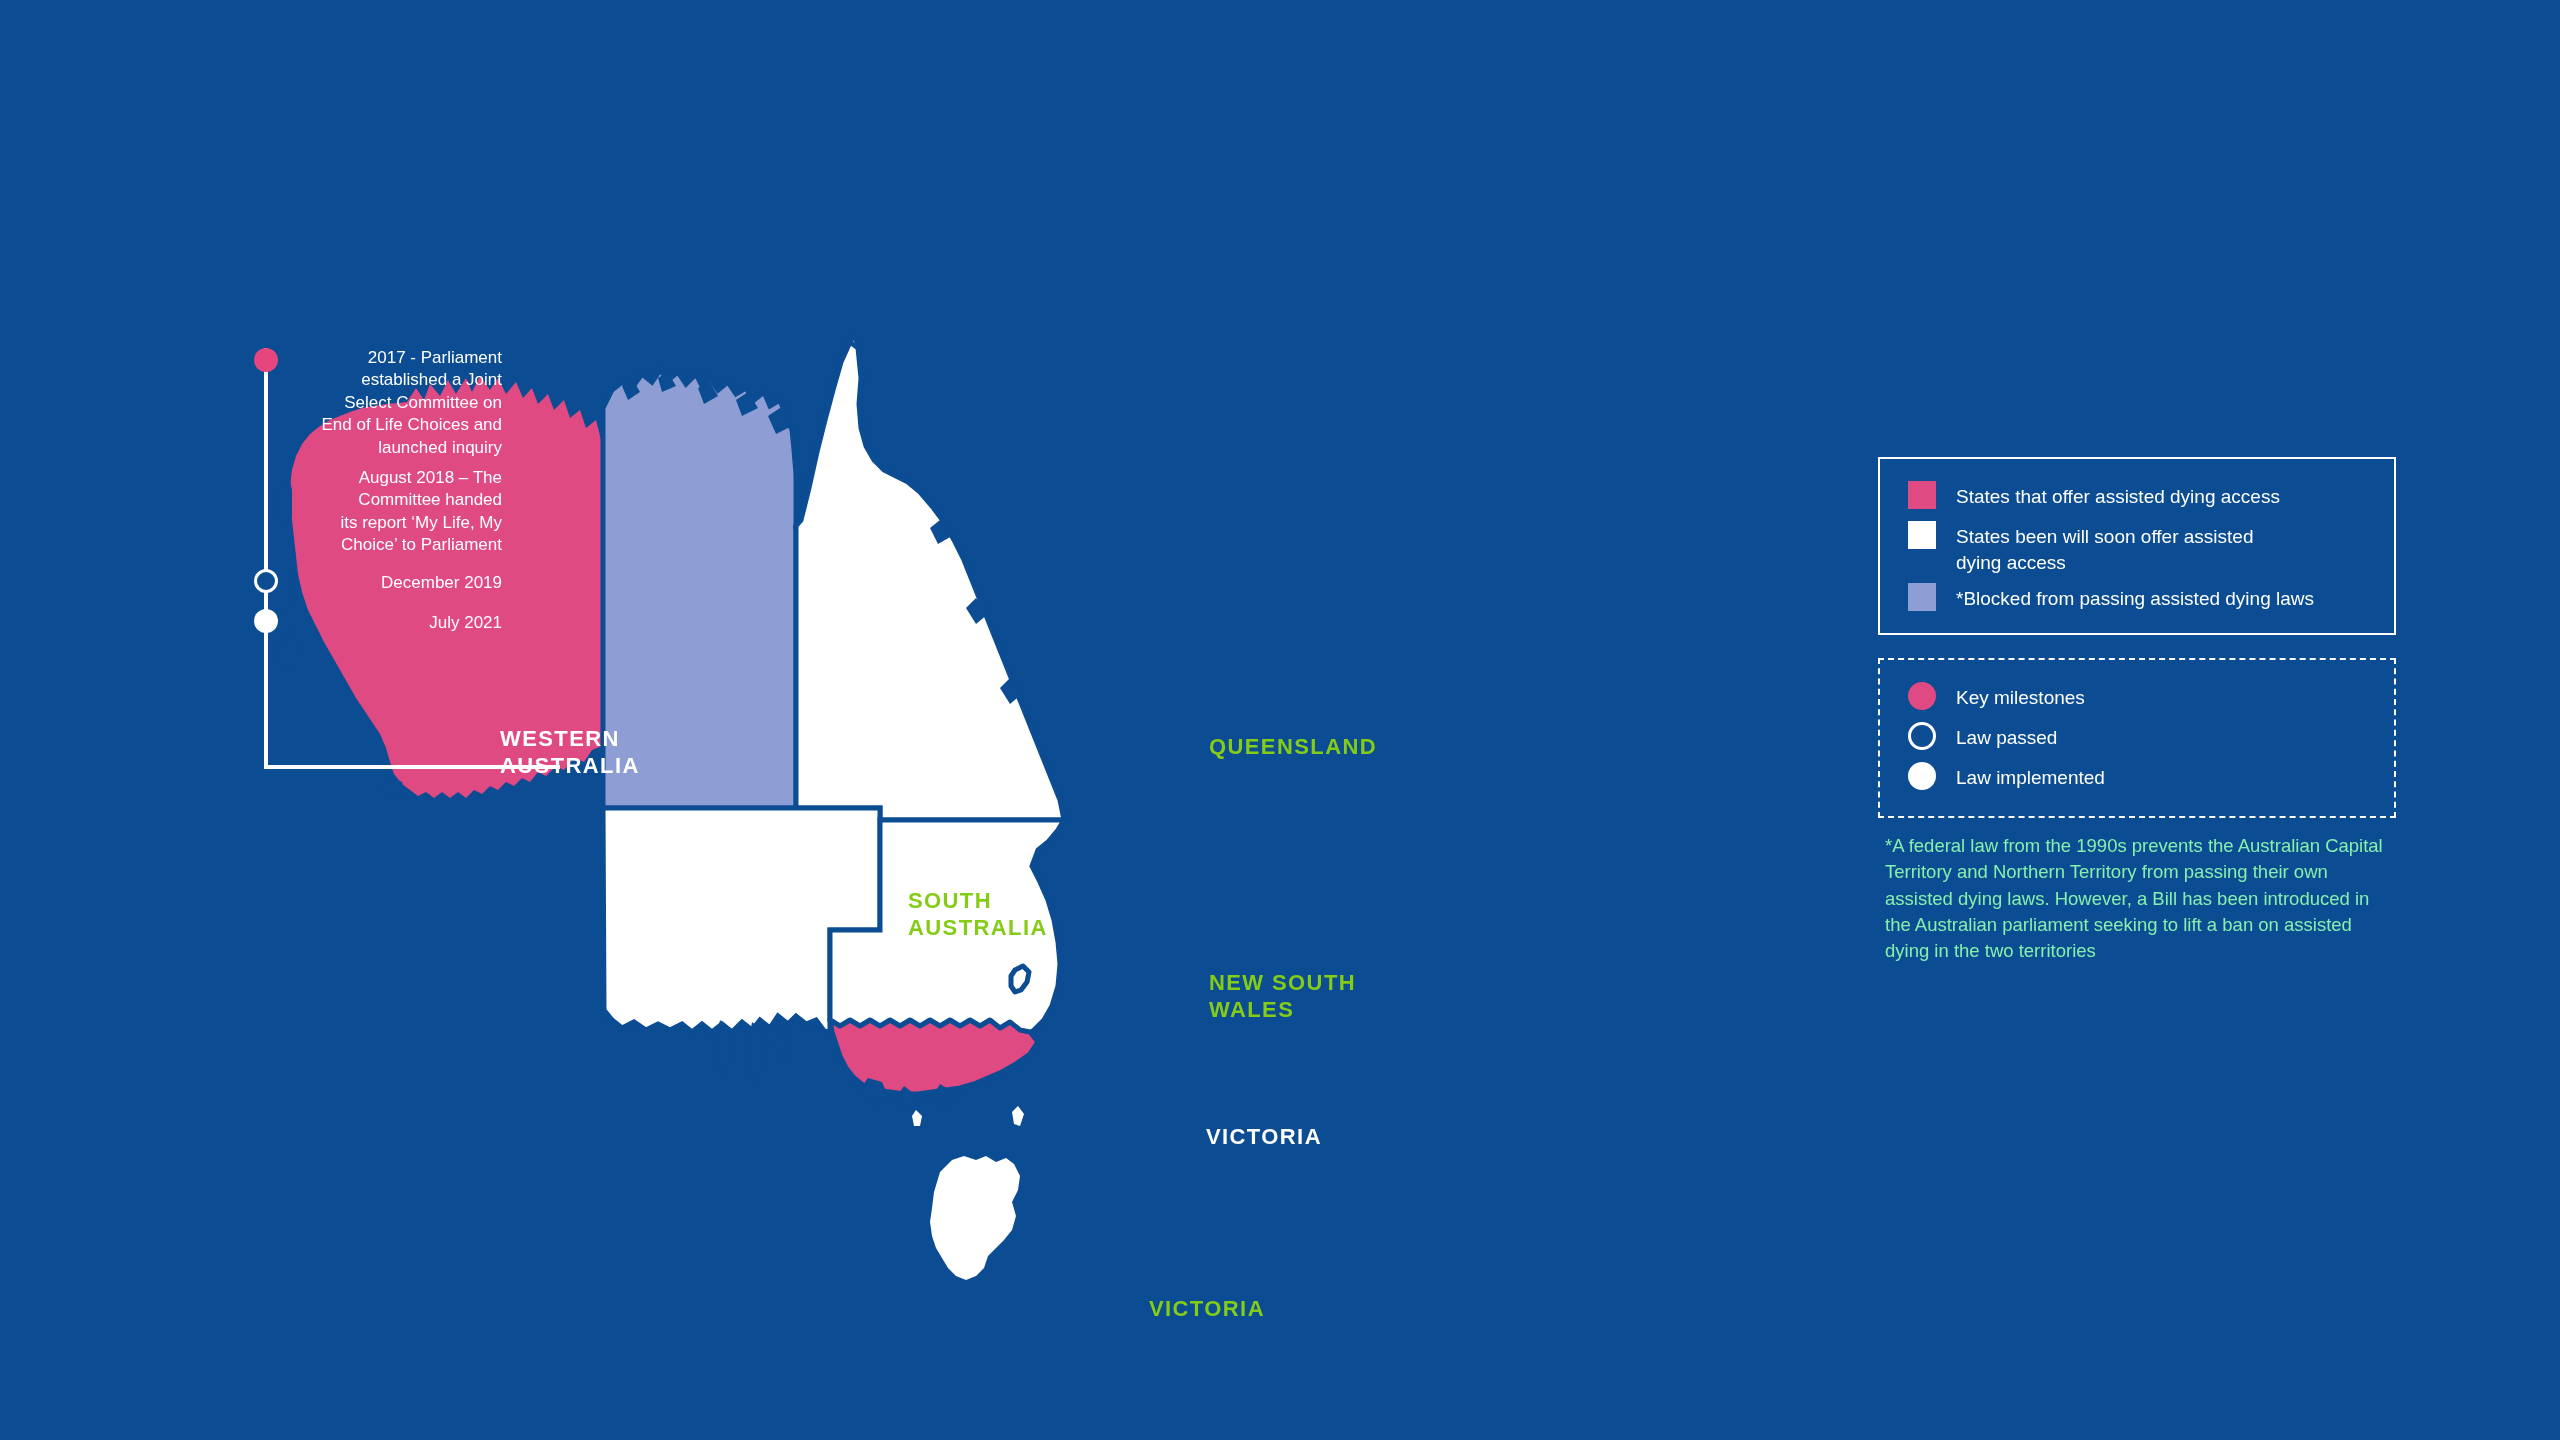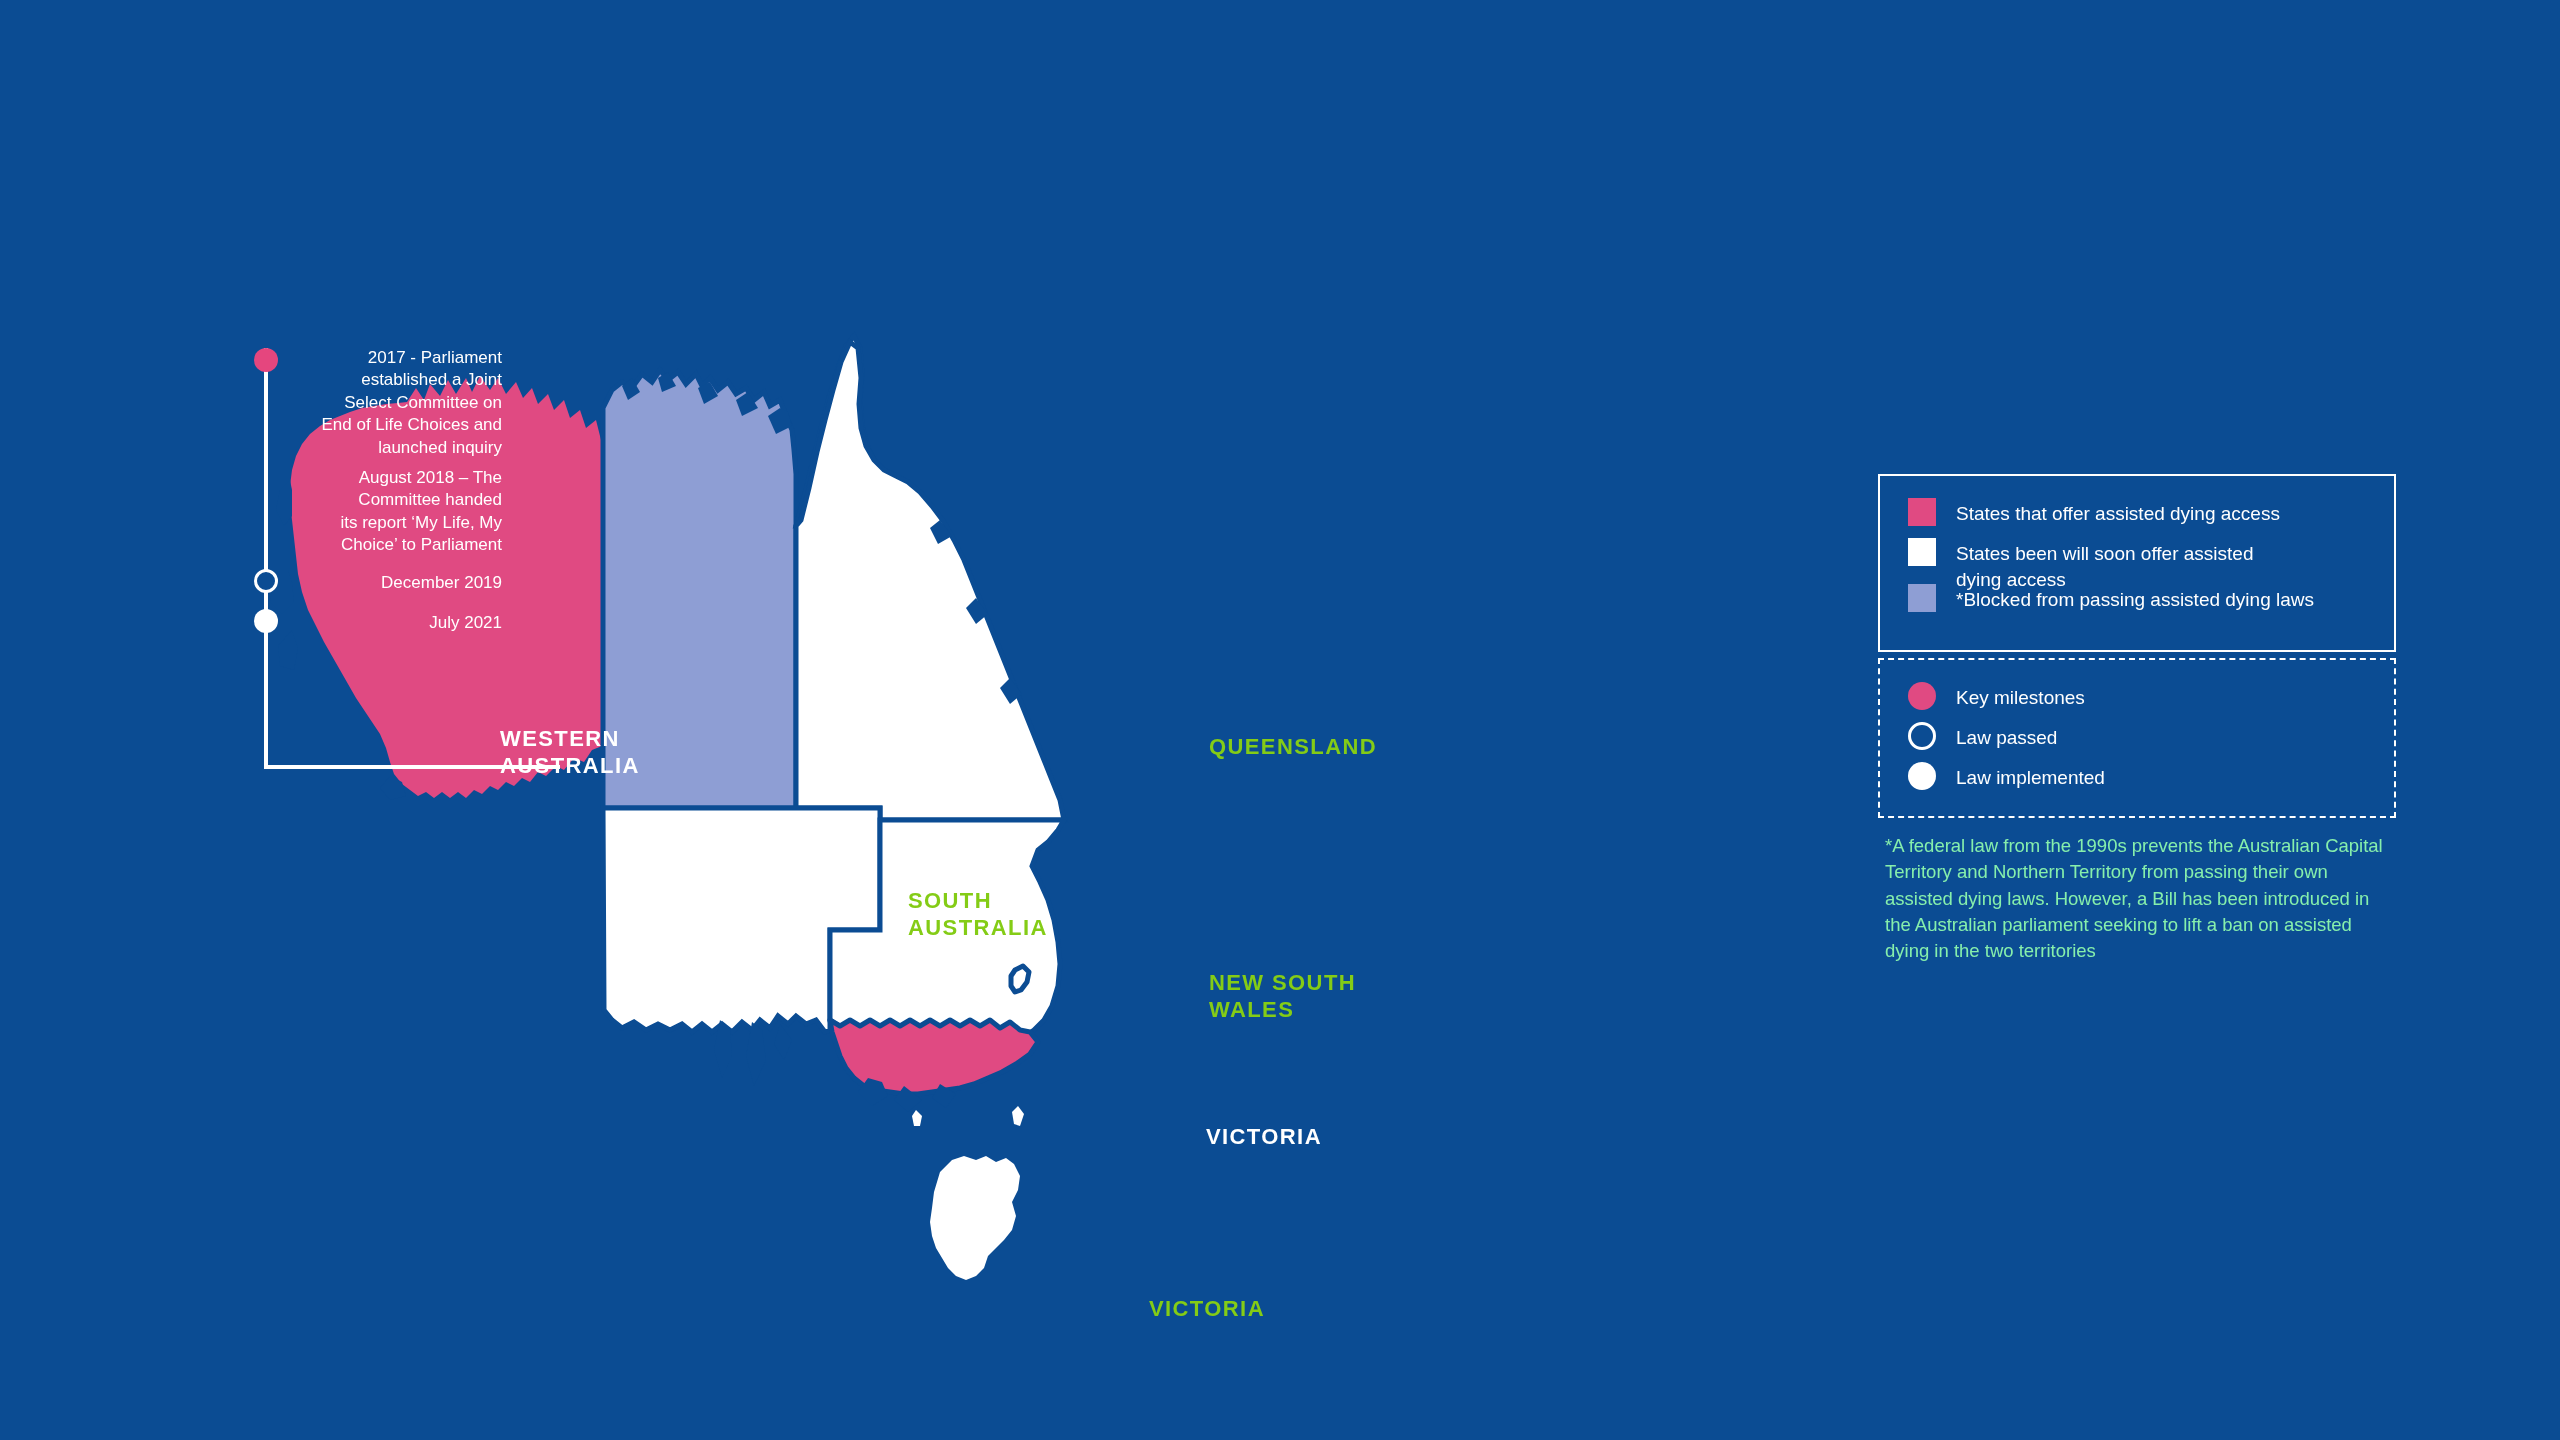--- a/index.html
+++ b/index.html
@@ -99,21 +99,20 @@
   .legend-box {
     position: absolute;
     box-sizing: border-box;
   }
   #legend-states {
     left: 1878px;
     top: 457px;
     width: 518px;
     height: 178px;
     border: 2px solid #ffffff;
-    margin-top: 17px;
   }
   #legend-key {
     left: 1878px;
     top: 658px;
     width: 518px;
     height: 160px;
     border: 2px dashed #ffffff;
   }
   .legend-row {
     position: absolute;
@@ -317,21 +316,21 @@
   <div class="legend-box" id="legend-states">
     <div class="legend-row" style="top:22px;">
       <span class="swatch" style="background:#e04a82;"></span>
       <span class="legend-text">States that offer assisted dying access</span>
     </div>
     <div class="legend-row" style="top:62px;">
       <span class="swatch" style="background:#ffffff;"></span>
       <span class="legend-text">States been will soon offer assisted
 dying access</span>
     </div>
-    <div class="legend-row" style="top:108px;">
+    <div class="legend-row" style="top:124px;">
       <span class="swatch" style="background:#8e9ed4;"></span>
       <span class="legend-text">*Blocked from passing assisted dying laws</span>
     </div>
   </div>
 
   <div class="legend-box" id="legend-key">
     <div class="legend-row" style="top:22px;">
       <span class="dot-swatch" style="background:#e04a82;"></span>
       <span class="legend-text">Key milestones</span>
     </div>

